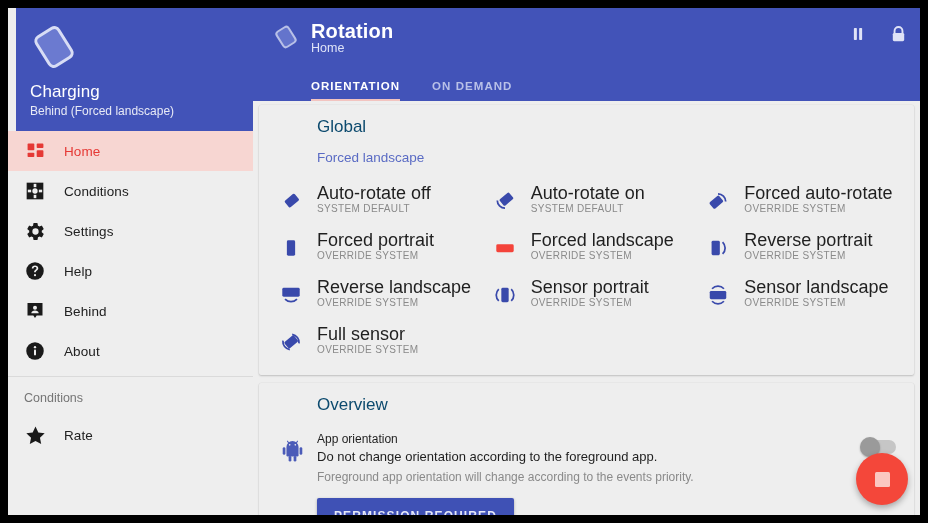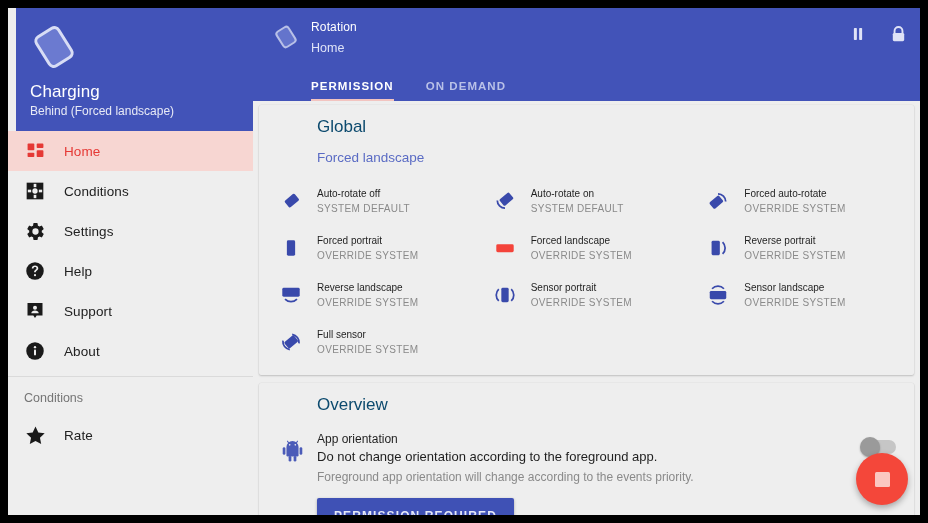--- a/index.html
+++ b/index.html
@@ -117,22 +117,22 @@
   }
   .appbar-logo {
     position: absolute;
     left: 20px; top: 16px;
     width: 26px; height: 26px;
     opacity: .85;
   }
   .appbar-title {
     position: absolute;
     left: 58px; top: 12px;
-    font-size: 12px;
-    font-weight: 400;
+    font-size: 20px;
+    font-weight: 700;
     letter-spacing: .15px;
   }
   .appbar-sub {
     position: absolute;
     left: 58px; top: 33px;
     font-size: 12.5px;
     color: #dfe3f7;
   }
   .appbar-actions {
     position: absolute;
@@ -215,21 +215,21 @@
     height: 47px;
     cursor: pointer;
   }
   .opt-ico {
     width: 24px; height: 24px;
     flex: 0 0 24px;
     display: flex; align-items: center; justify-content: center;
   }
   .opt-txt { display: flex; flex-direction: column; min-width: 0; }
   .opt-name {
-    font-size: 10px;
+    font-size: 18px;
     color: #1f1f1f;
     line-height: 17px;
     white-space: nowrap;
   }
   .opt-sub {
     font-size: 10px;
     color: #8a8a8a;
     letter-spacing: .35px;
     line-height: 14px;
     white-space: nowrap;
@@ -379,21 +379,21 @@
       </div>
 
       <div class="nav-item">
         <span class="nav-icon">
           <svg viewBox="0 0 24 24" width="20" height="20">
             <path d="M3 2.5h18v15H14l-2 3-2-3H3z" fill="#1a1a1a"></path>
             <circle cx="12" cy="8" r="2.4" fill="#eeeeee"></circle>
             <path d="M7.6 14.6c0-2 2-3.2 4.4-3.2s4.4 1.2 4.4 3.2z" fill="#eeeeee"></path>
           </svg>
         </span>
-        <span class="nav-label">Support</span>
+        <span class="nav-label">Behind</span>
       </div>
 
       <div class="nav-item">
         <span class="nav-icon">
           <svg viewBox="0 0 24 24" width="20" height="20">
             <circle cx="12" cy="12" r="10.5" fill="#1a1a1a"></circle>
             <rect x="10.8" y="10.3" width="2.4" height="7" rx="1" fill="#eeeeee"></rect>
             <circle cx="12" cy="7.4" r="1.4" fill="#eeeeee"></circle>
           </svg>
         </span>
@@ -437,21 +437,21 @@
         </span>
         <span class="ab-icon">
           <svg viewBox="0 0 24 24" width="19" height="19">
             <path d="M7 10V7.5a5 5 0 0110 0V10" fill="none" stroke="#dfe3f7" stroke-width="2.4"></path>
             <rect x="4.8" y="10" width="14.4" height="10.5" rx="1.8"></rect>
           </svg>
         </span>
       </div>
 
       <div class="tabs">
-        <div class="tab active">PERMISSION</div>
+        <div class="tab active">ORIENTATION</div>
         <div class="tab">ON DEMAND</div>
       </div>
     </header>
 
     <div class="content">
 
       <div class="card">
         <div class="card-title">Global</div>
         <div class="group-title">Forced landscape</div>
 

